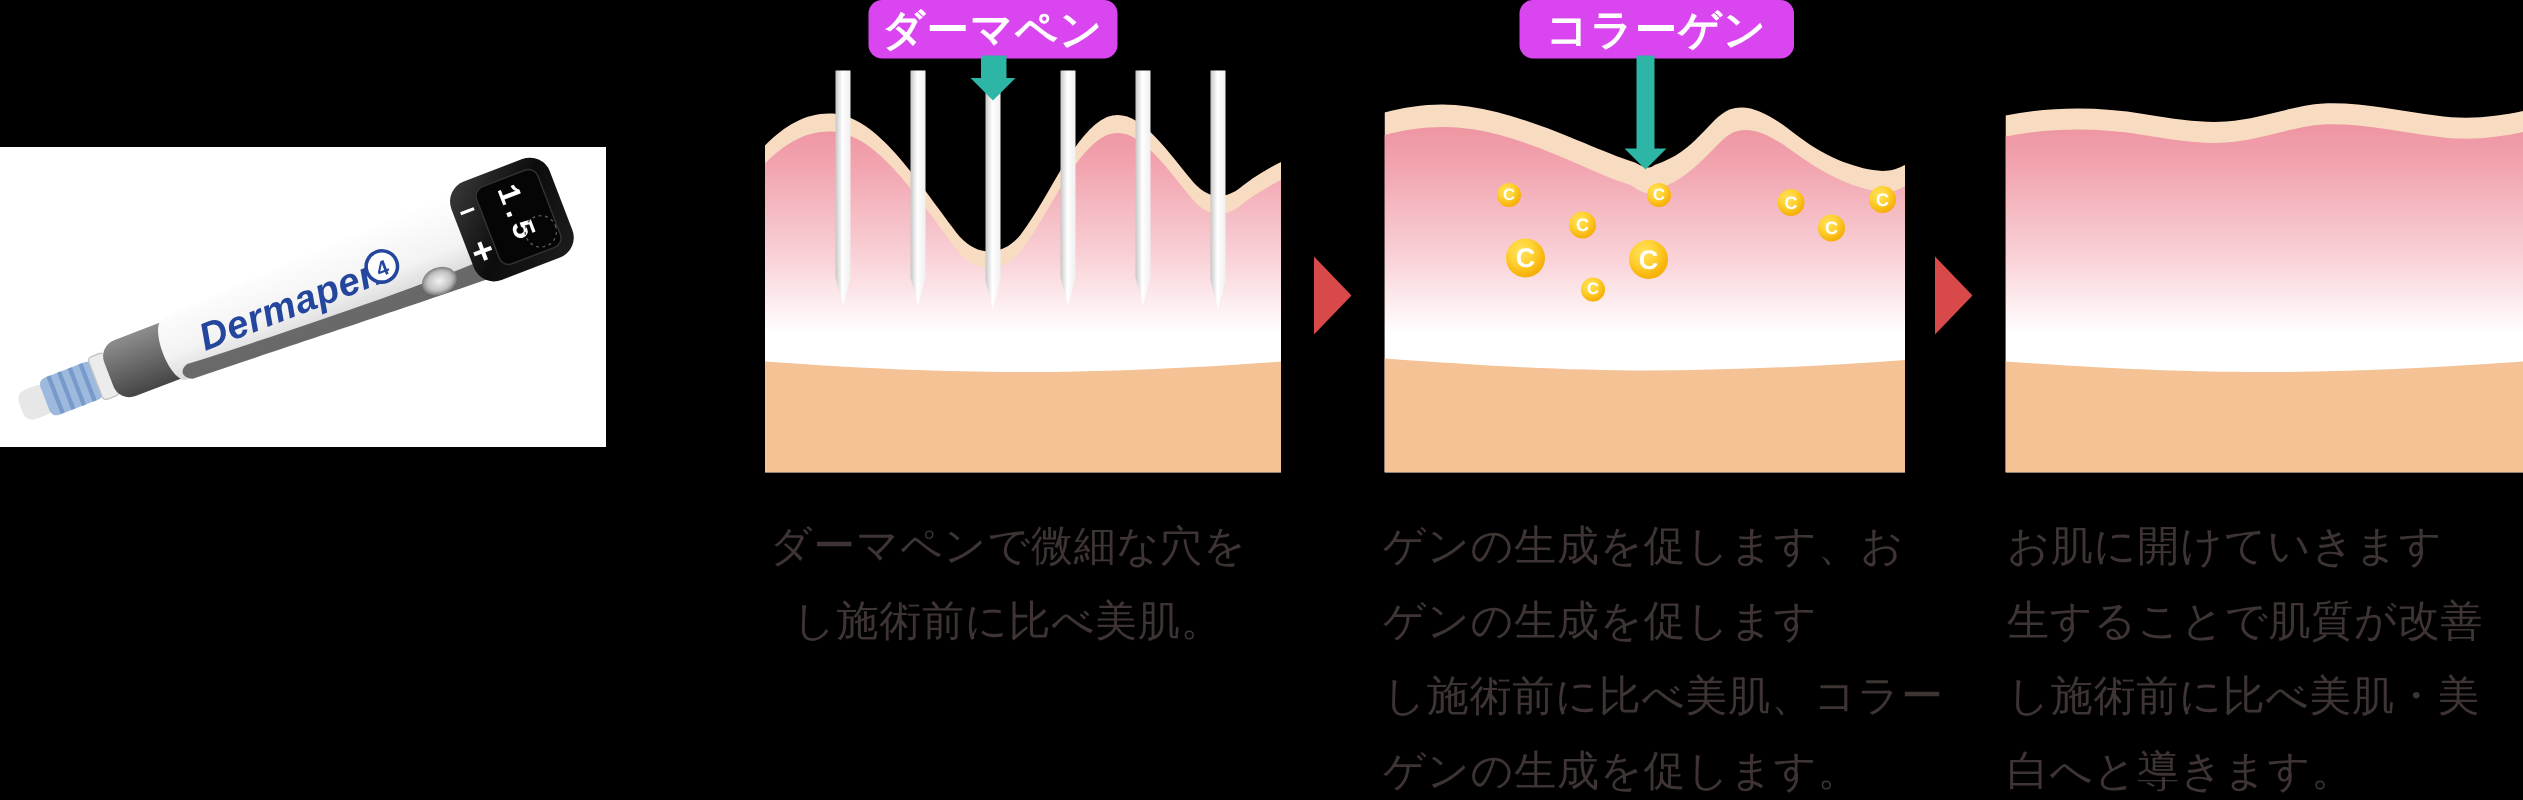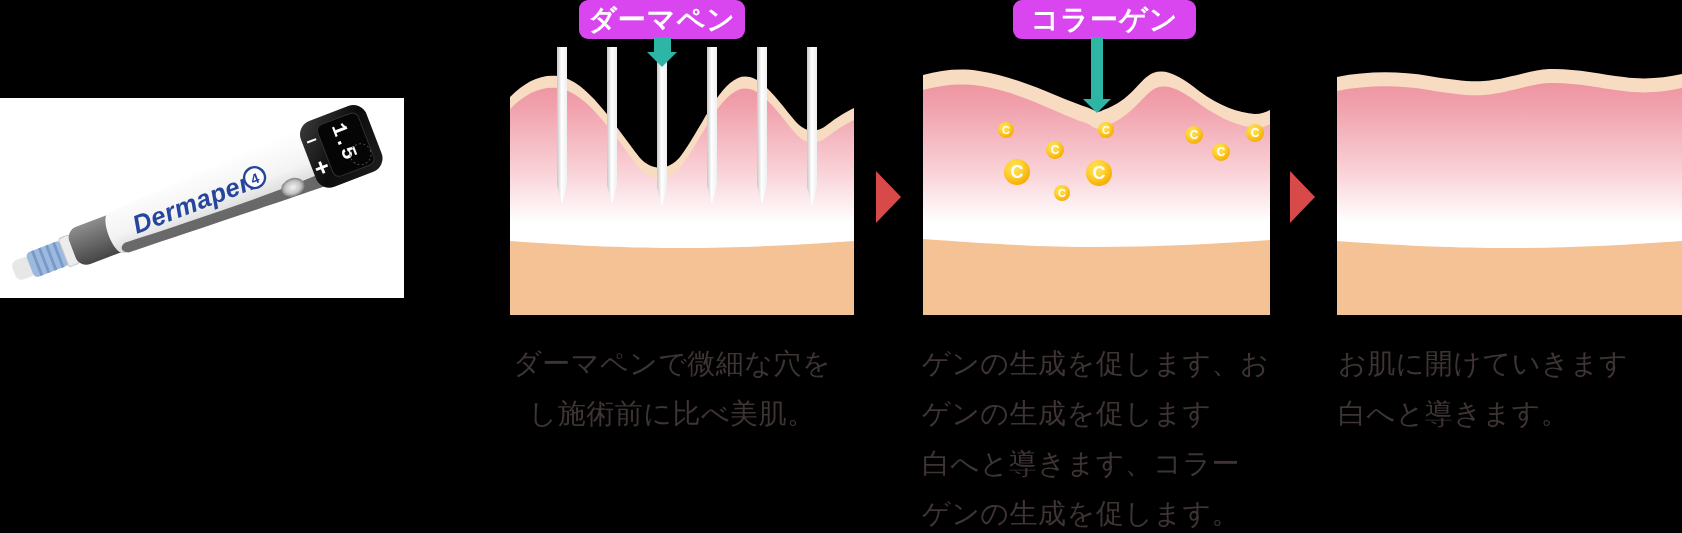--- a/index.html
+++ b/index.html
@@ -198,21 +198,23 @@
   <div id="arrow1" class="next-arrow"></div>
   <div id="arrow2" class="next-arrow"></div>
 
   <div id="caption1" class="caption">
     <div>ダーマペンで微細な穴を</div>
     <div>し施術前に比べ美肌。</div>
   </div>
   <div id="caption2" class="caption">
     <div>ゲンの生成を促します、お</div>
     <div>ゲンの生成を促します</div>
-    <div>白へと導きます、コラー</div>
+    <div>し施術前に比べ美肌、コラー</div>
     <div>ゲンの生成を促します。</div>
   </div>
   <div id="caption3" class="caption">
     <div>お肌に開けていきます</div>
+    <div>生することで肌質が改善</div>
+    <div>し施術前に比べ美肌・美</div>
     <div>白へと導きます。</div>
   </div>
 
 </div>
 
 </body></html>

